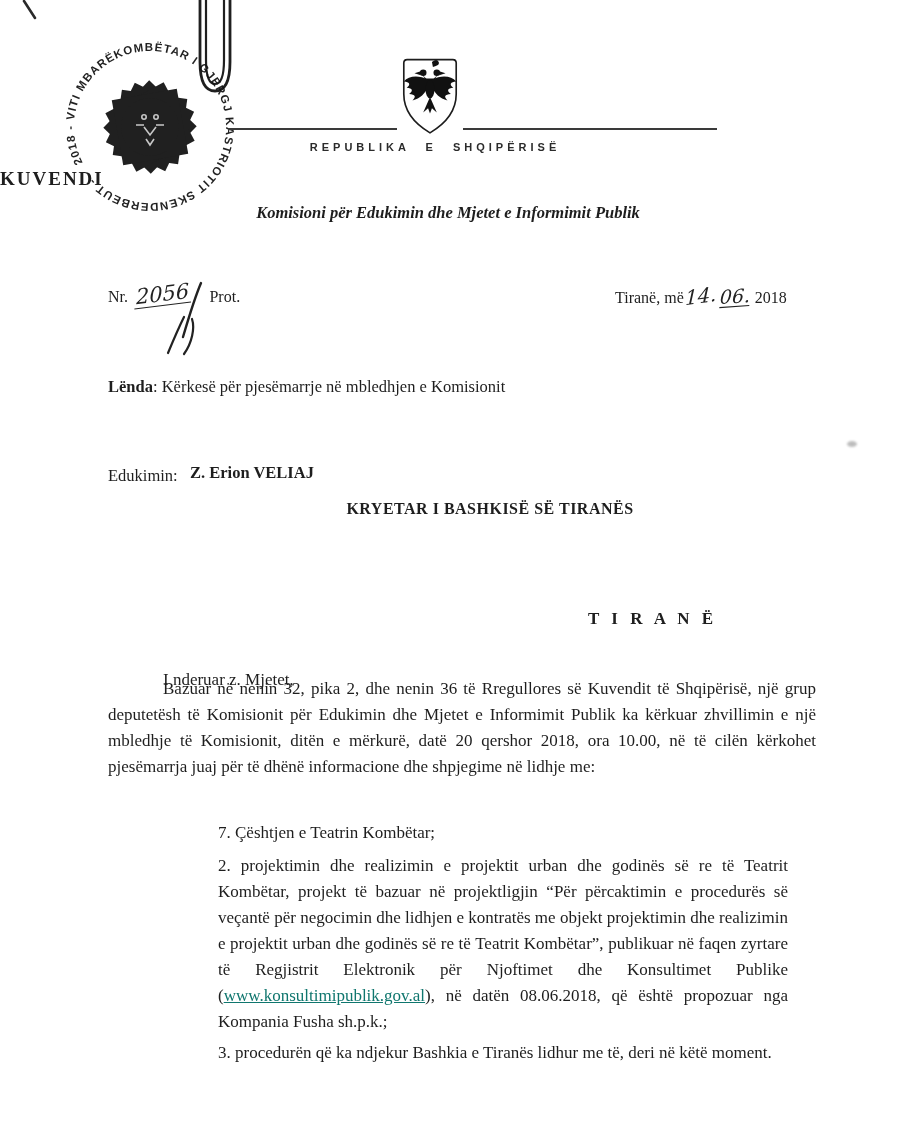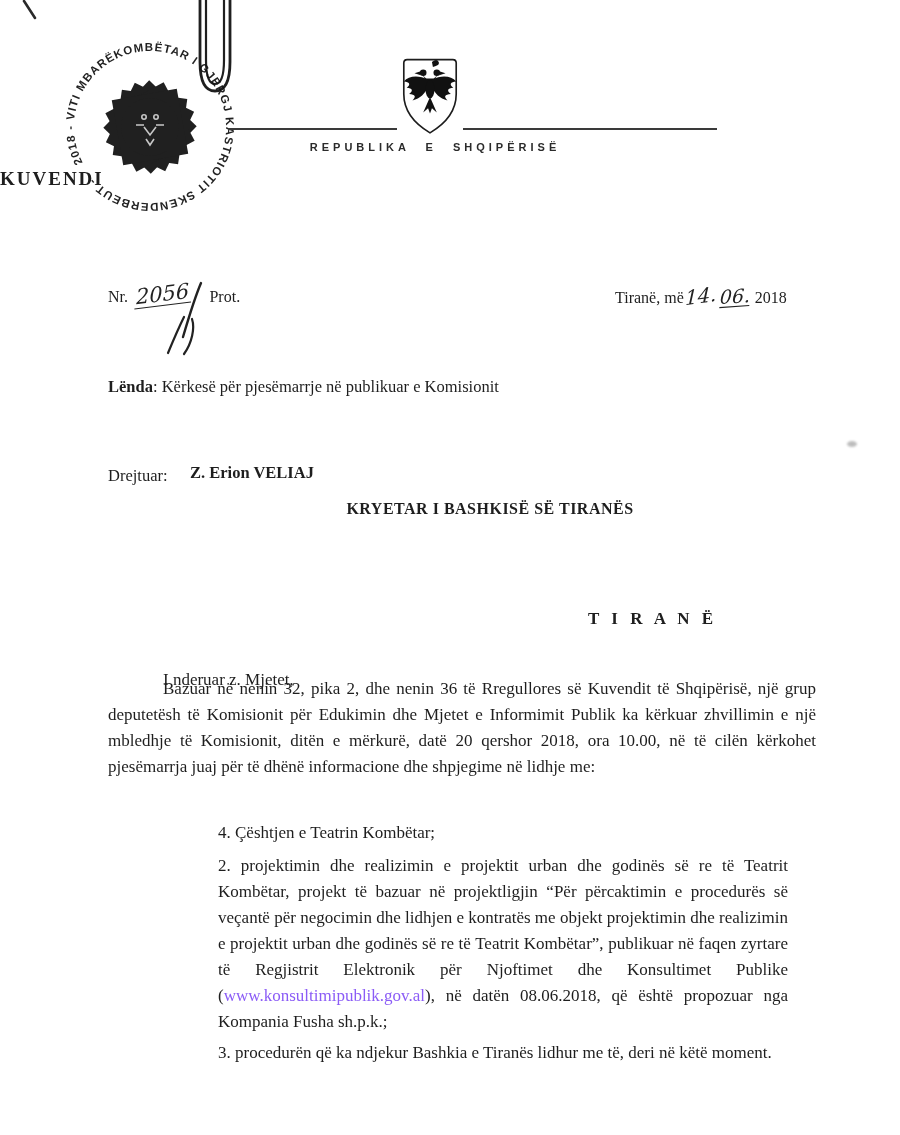--- a/index.html
+++ b/index.html
@@ -36,21 +36,21 @@
               font-size:16px;font-weight:bold;letter-spacing:0.5px;}
   .tirane{position:absolute;top:585px;left:588px;font-size:17px;font-weight:bold;letter-spacing:4px;margin-top:24px;}
   
   .salutation{position:absolute;top:670px;left:163px;font-size:17px;}
   .para{position:absolute;top:676px;left:108px;width:708px;font-size:17px;line-height:26px;
         text-align:justify;text-indent:55px;}
   .item{position:absolute;left:218px;width:570px;font-size:17px;line-height:26px;text-align:justify;}
   .item1{top:820px;}
   .item2{top:853px;}
   .item3{top:1040px;}
-  .link{color:#8b5cf6;}
+  .link{text-decoration:underline;color:#0f766e;}
   
   .smudge{position:absolute;top:441px;left:847px;width:10px;height:6px;background:#9a9a9a;
           border-radius:50%;filter:blur(1px);opacity:.65;}
   svg text{font-family:"Liberation Sans",sans-serif;}
 </style>
 </head>
 <body>
 
 <div class="page">
 
@@ -111,20 +111,21 @@
       <path d="M36,24 C46,19 56,20 61,26 C55,26.5 53.5,29 58,32.5 C52,33 51,35.5 55.5,39 C49,39.5 48,41.5 52,45.5 C44,44 39,38 36,32 Z"></path>
 
       <ellipse cx="34" cy="34" rx="4.6" ry="9.5"></ellipse>
 
       <path d="M34,42 L27,58 L32,53.5 L34,59 L36,53.5 L41,58 Z"></path>
     </g>
   </svg>
 
   <div class="republic">REPUBLIKA E SHQIPËRISË</div>
   <div class="kuvendi">KUVENDI</div>
+  <div class="committee">Komisioni për Edukimin dhe Mjetet e Informimit Publik</div>
 
   <div class="nr-row">
     <span>Nr.</span>
     <span class="hw hw-nr">2056</span>
     <span class="prot">Prot.</span>
   </div>
 
   <svg class="abs" style="left:150px;top:275px;" width="90" height="90">
     <path d="M33,62 C38,45 45,22 51,8" stroke="#222" stroke-width="2.4" fill="none" stroke-linecap="round"></path>
     <path d="M18,78 C23,66 29,52 34,42" stroke="#222" stroke-width="2.2" fill="none" stroke-linecap="round"></path>
@@ -132,31 +133,31 @@
   </svg>
 
   <div class="date-row">
     <span>Tiranë, më</span>
     <span class="hw hw-day">14.</span>
     <span class="hw hw-month">06.</span>
     <span class="year">2018</span>
   </div>
 
   <div class="subject">
-    <b>Lënda</b><span>: Kërkesë për pjesëmarrje në publikuar e Komisionit</span>
+    <b>Lënda</b><span>: Kërkesë për pjesëmarrje në mbledhjen e Komisionit</span>
   </div>
 
-  <div class="drejtuar">Drejtuar:</div>
+  <div class="drejtuar">Edukimin:</div>
   <div class="addr-name">Z. Erion VELIAJ</div>
   <div class="addr-title">KRYETAR I BASHKISË SË TIRANËS</div>
   <div class="tirane">T I R A N Ë</div>
 
   <div class="salutation">I nderuar z. Mjetet,</div>
   <div class="para">Bazuar në nenin 32, pika 2, dhe nenin 36 të Rregullores së Kuvendit të Shqipërisë, një grup deputetësh të Komisionit për Edukimin dhe Mjetet e Informimit Publik ka kërkuar zhvillimin e një mbledhje të Komisionit, ditën e mërkurë, datë 20 qershor 2018, ora 10.00, në të cilën kërkohet pjesëmarrja juaj për të dhënë informacione dhe shpjegime në lidhje me:</div>
 
-  <div class="item item1">4. Çështjen e Teatrin Kombëtar;</div>
+  <div class="item item1">7. Çështjen e Teatrin Kombëtar;</div>
 
   <div class="item item2"><span>2. projektimin dhe realizimin e projektit urban dhe godinës së re të Teatrit Kombëtar, projekt të bazuar në projektligjin “Për përcaktimin e procedurës së veçantë për negocimin dhe lidhjen e kontratës me objekt projektimin dhe realizimin e projektit urban dhe godinës së re të Teatrit Kombëtar”, publikuar në faqen zyrtare të Regjistrit Elektronik për Njoftimet dhe Konsultimet Publike (</span><span class="link">www.konsultimipublik.gov.al</span><span>), në datën 08.06.2018, që është propozuar nga Kompania Fusha sh.p.k.;</span></div>
 
   <div class="item item3">3. procedurën që ka ndjekur Bashkia e Tiranës lidhur me të, deri në këtë moment.</div>
 
   <div class="smudge"></div>
 </div>
 
 </body></html>

